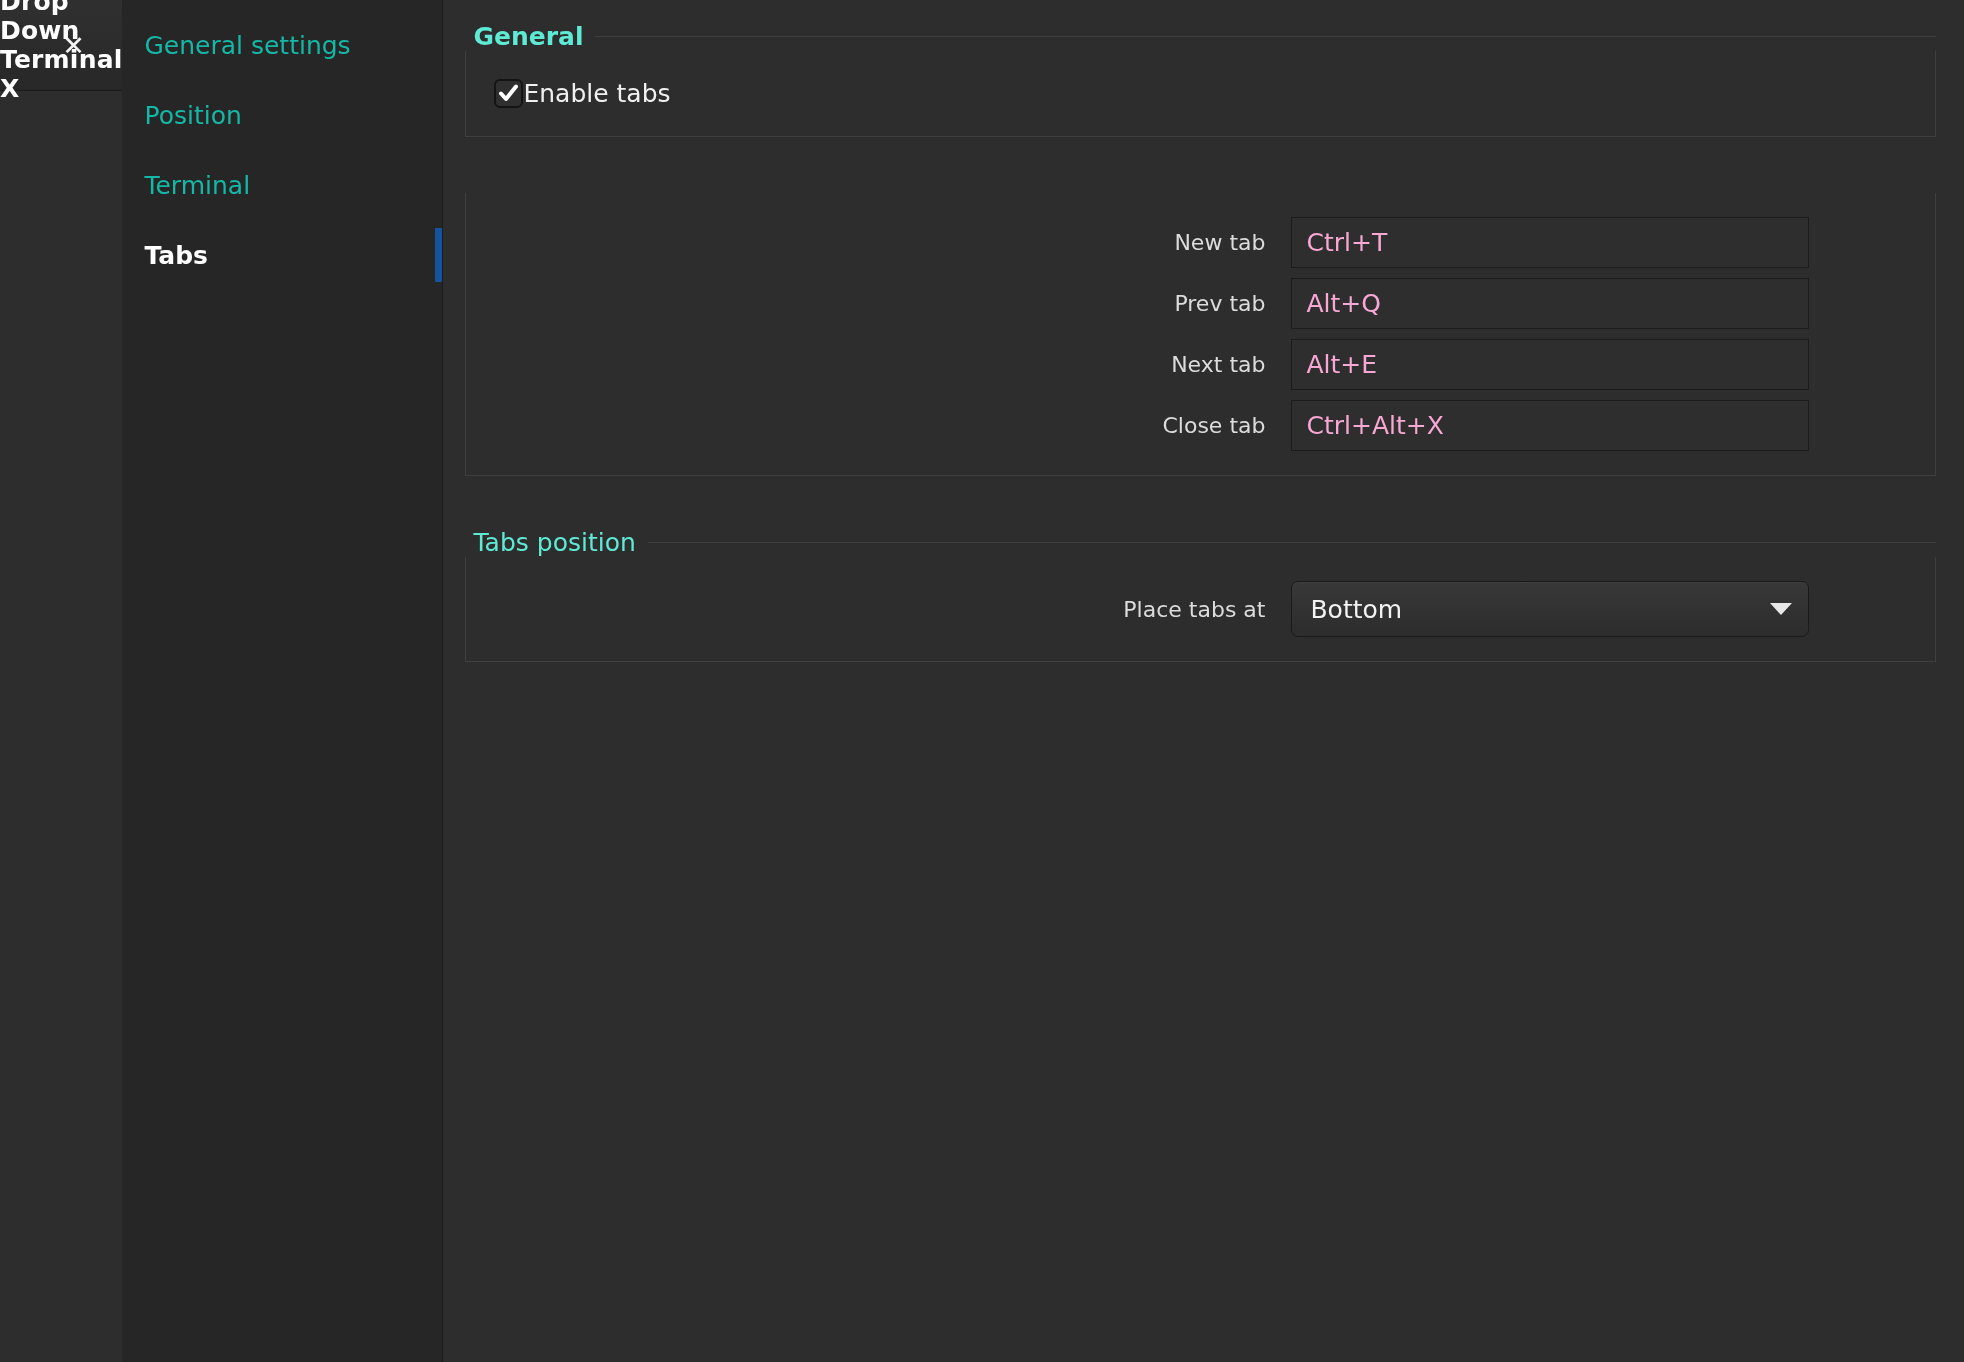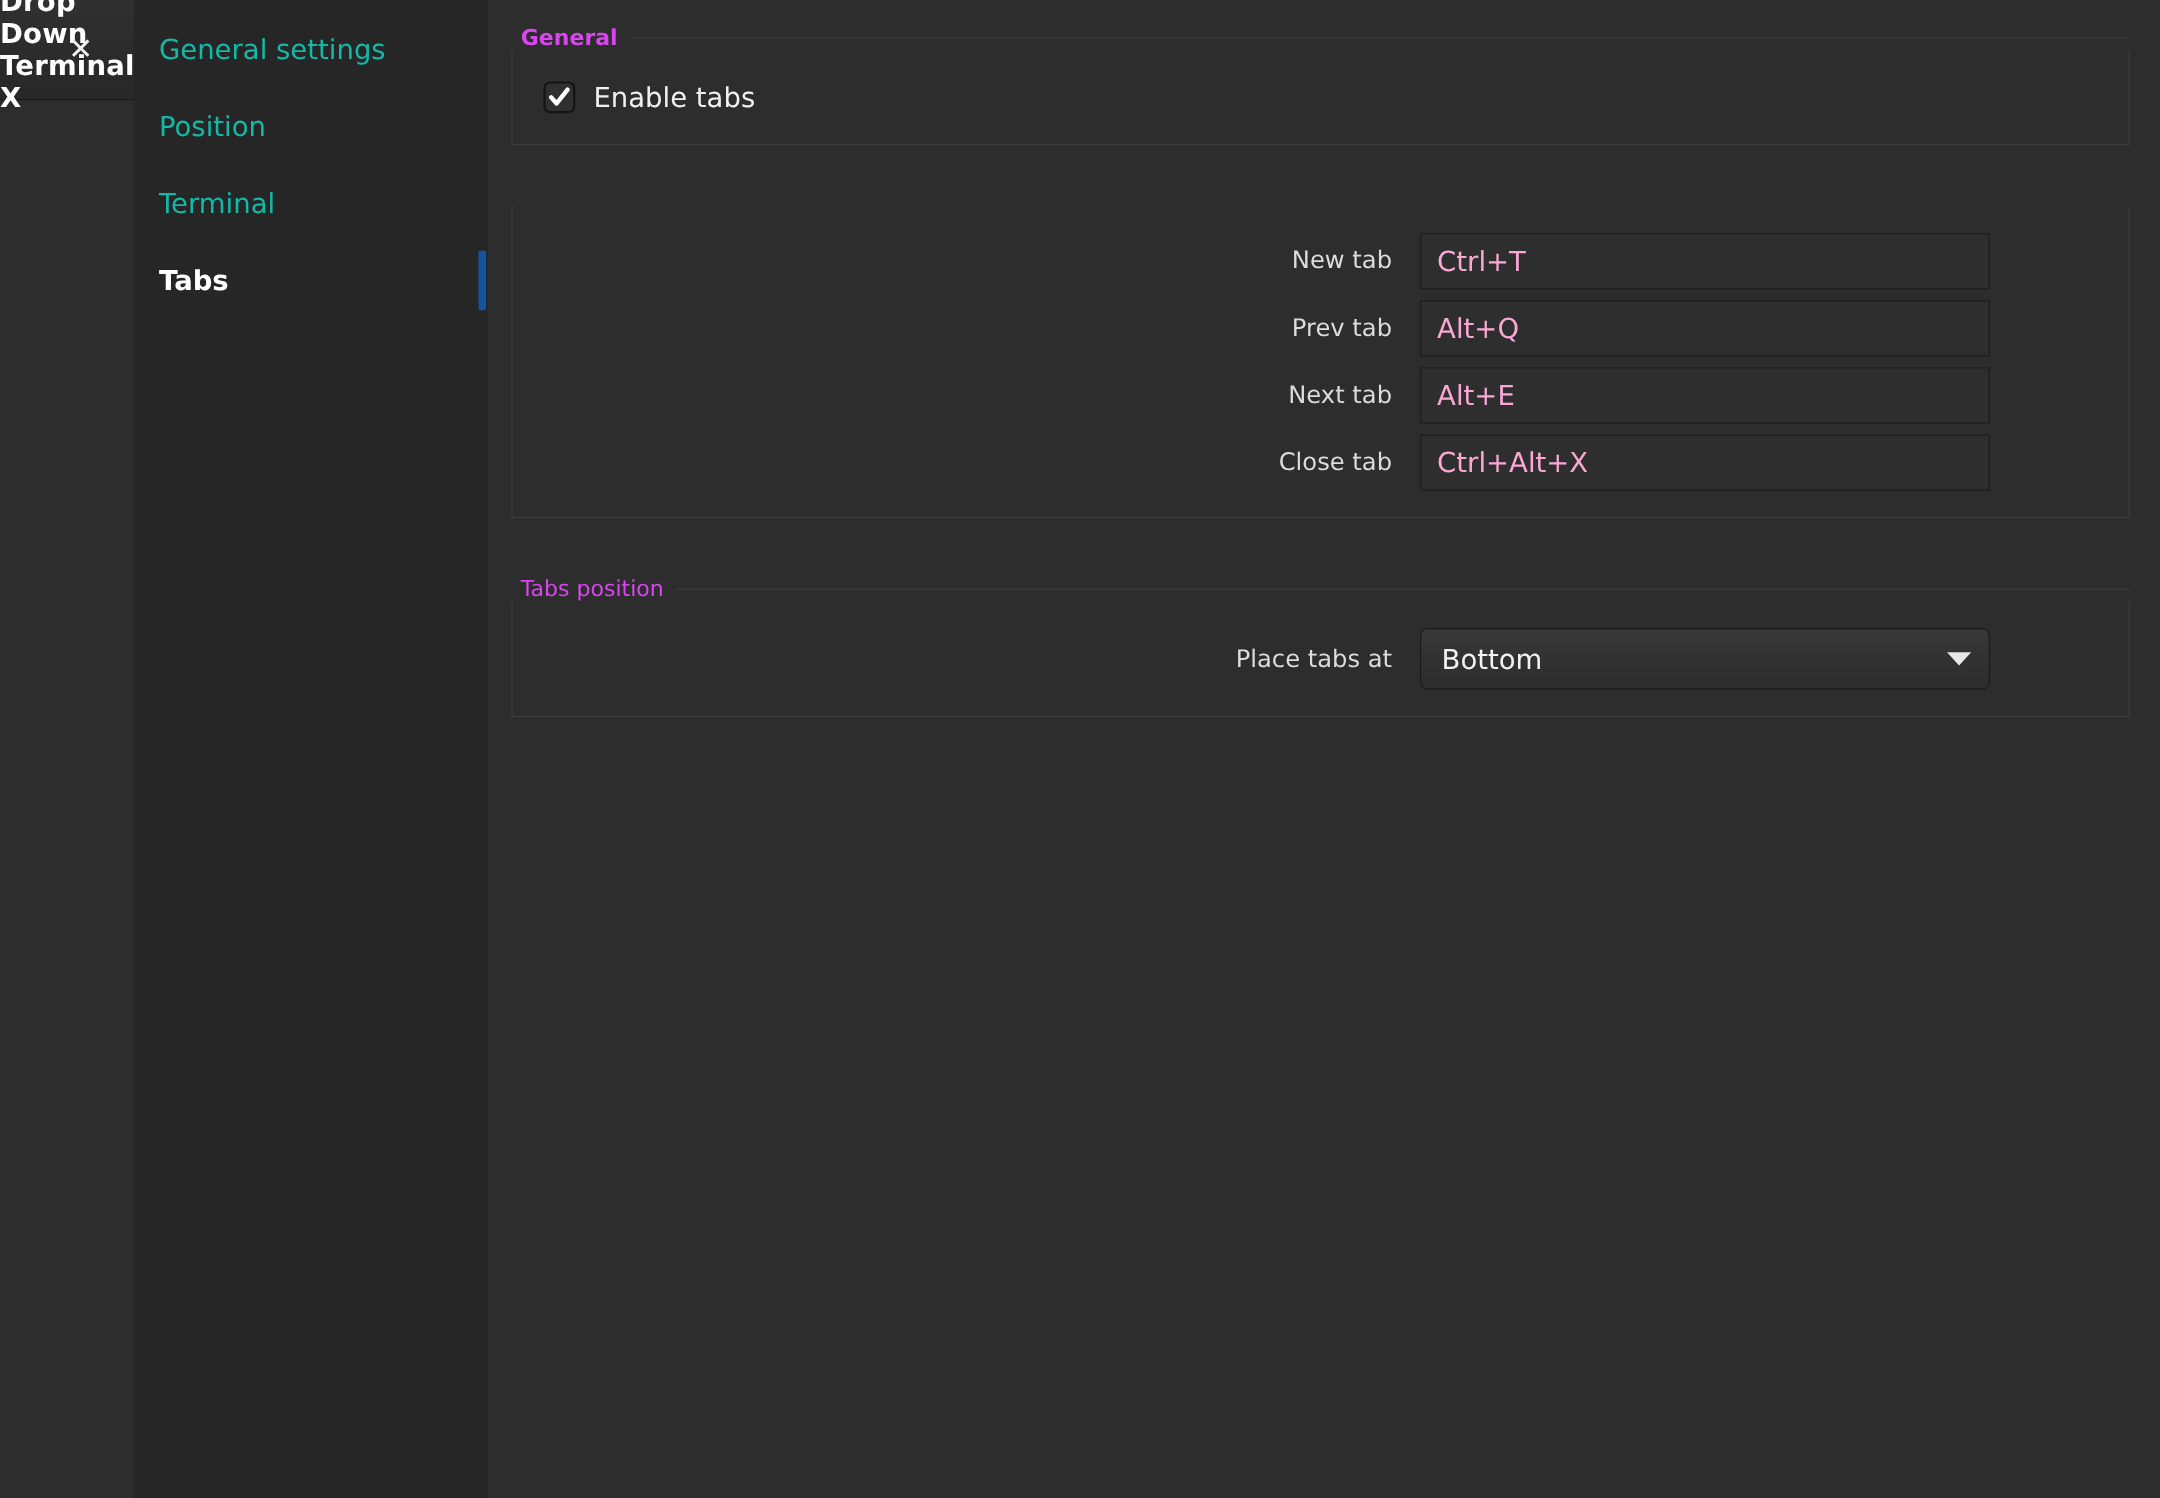--- a/index.html
+++ b/index.html
@@ -108,22 +108,22 @@
 
   
   .frame { margin-bottom: 0; }
   .frame-header {
     display: flex;
     align-items: center;
     gap: 12px;
     padding-left: 8px;
   }
   .frame-title {
-    font-size: 20px;
-    color: #d946ef;
+    font-size: 25px;
+    color: #5eead4;
     white-space: nowrap;
   }
   .frame-title.bold { font-weight: bold; }
   .frame-rule {
     flex: 1 1 auto;
     height: 1px;
     background: #3f3f3f;
   }
   .frame-box {
     border: 1px solid #3f3f3f;
@@ -136,21 +136,21 @@
     border-bottom: 1px solid #3f3f3f;
   }
 
   .gap-lg { height: 56px; }
   .gap-md { height: 52px; }
 
   
   .check-row {
     display: flex;
     align-items: center;
-    gap: 16px;
+    gap: 0;
     padding: 14px 0 14px 28px;
   }
   .checkbox {
     width: 29px;
     height: 29px;
     border-radius: 6px;
     background: #2f2f2f;
     border: 2px solid #141414;
     position: relative;
     flex: 0 0 29px;

